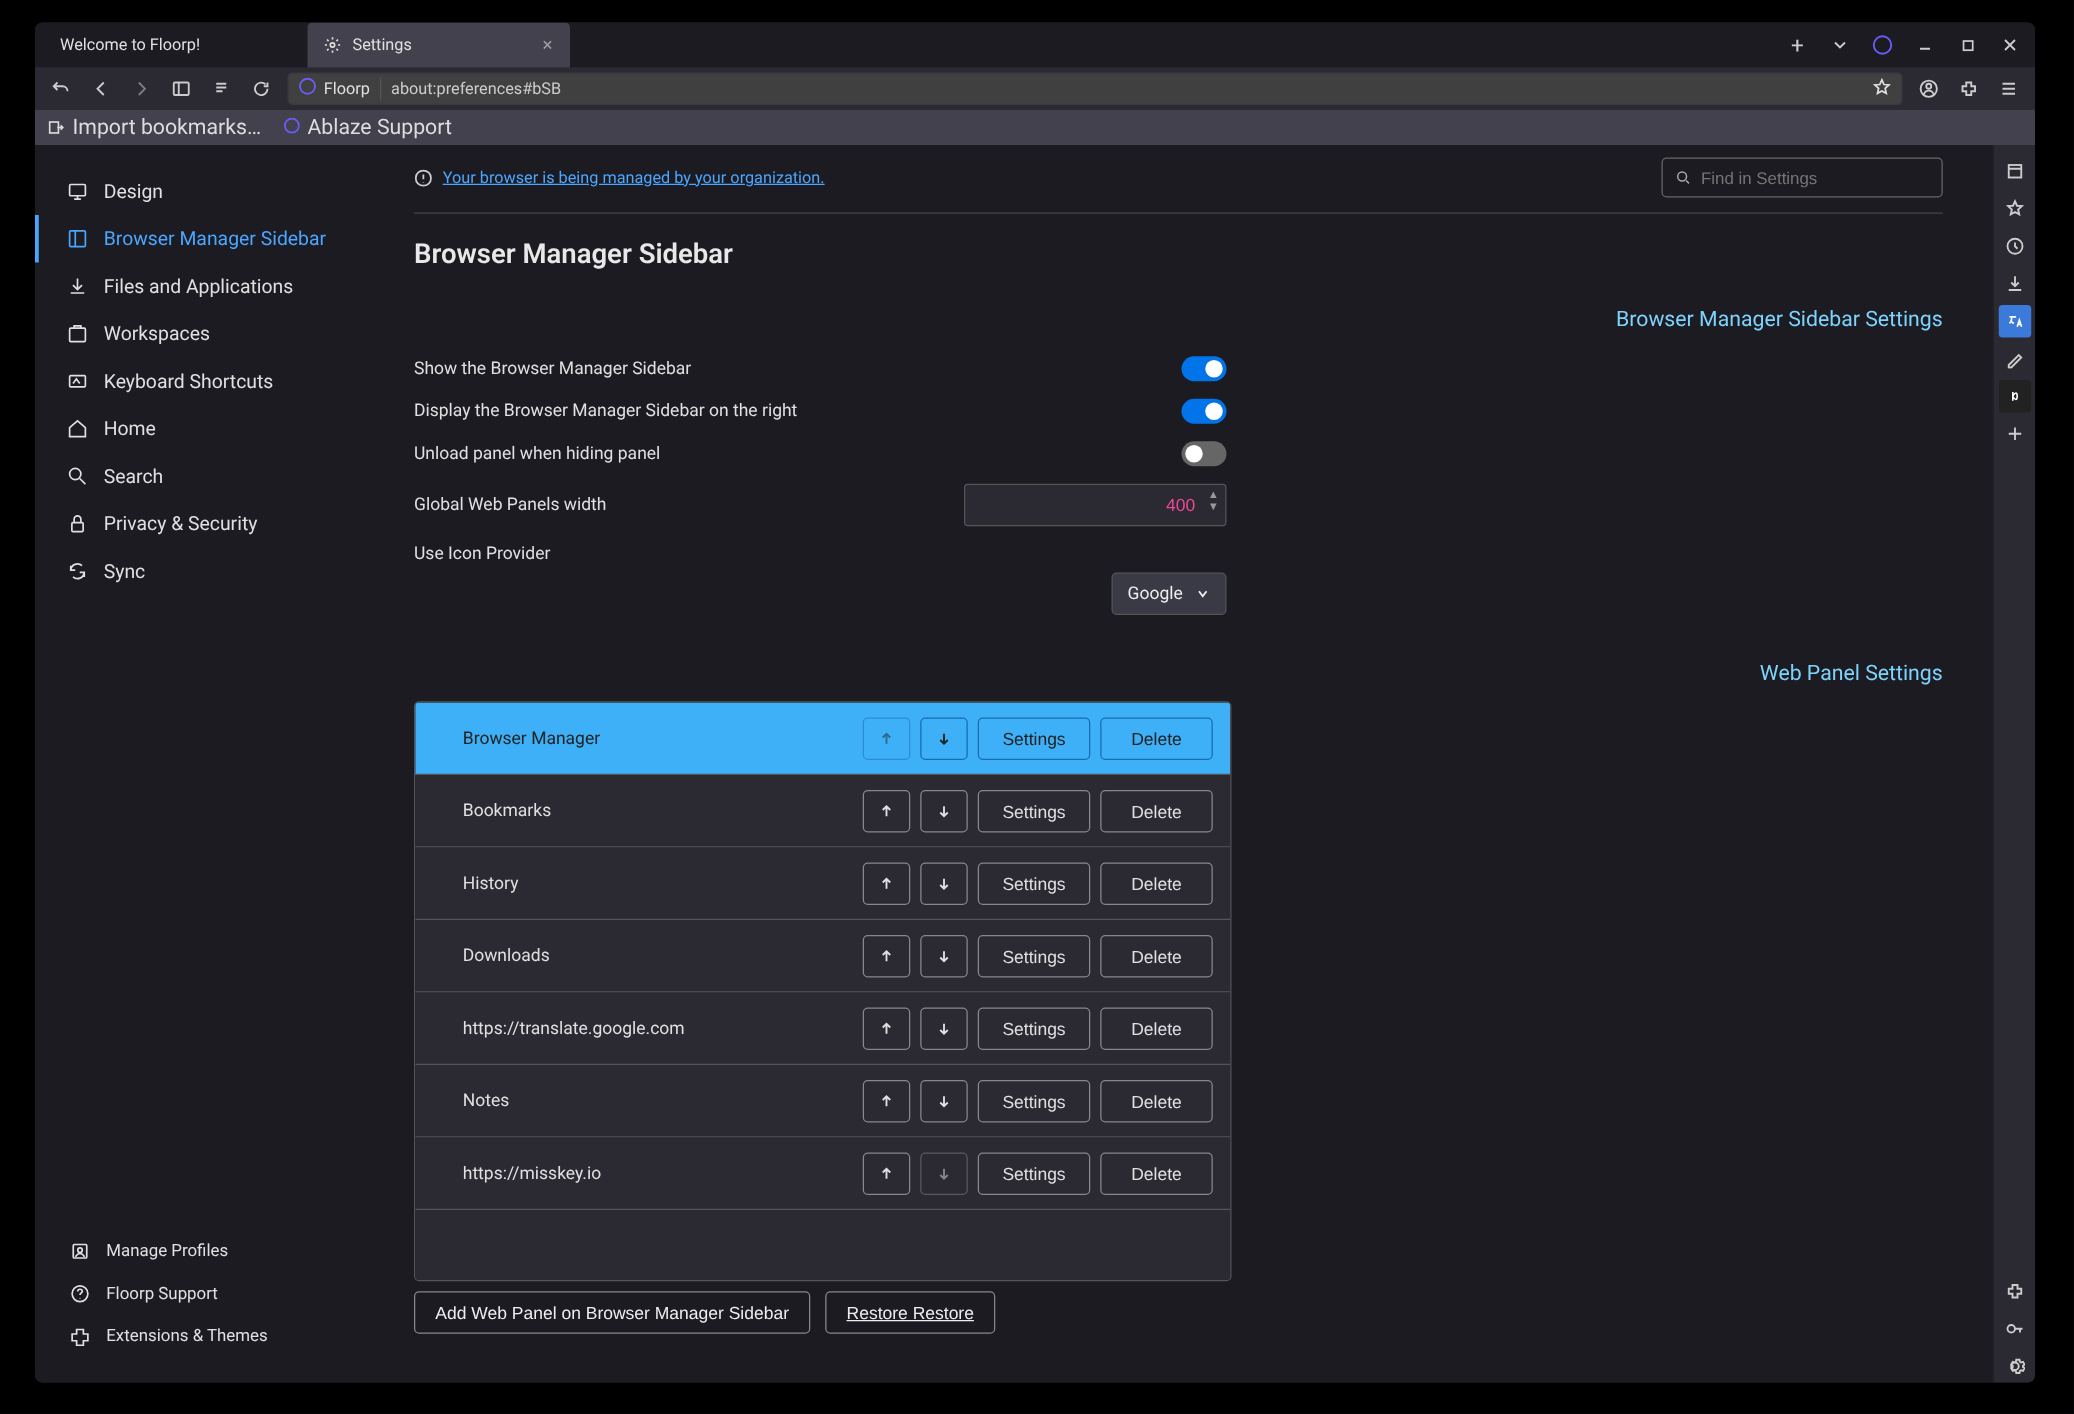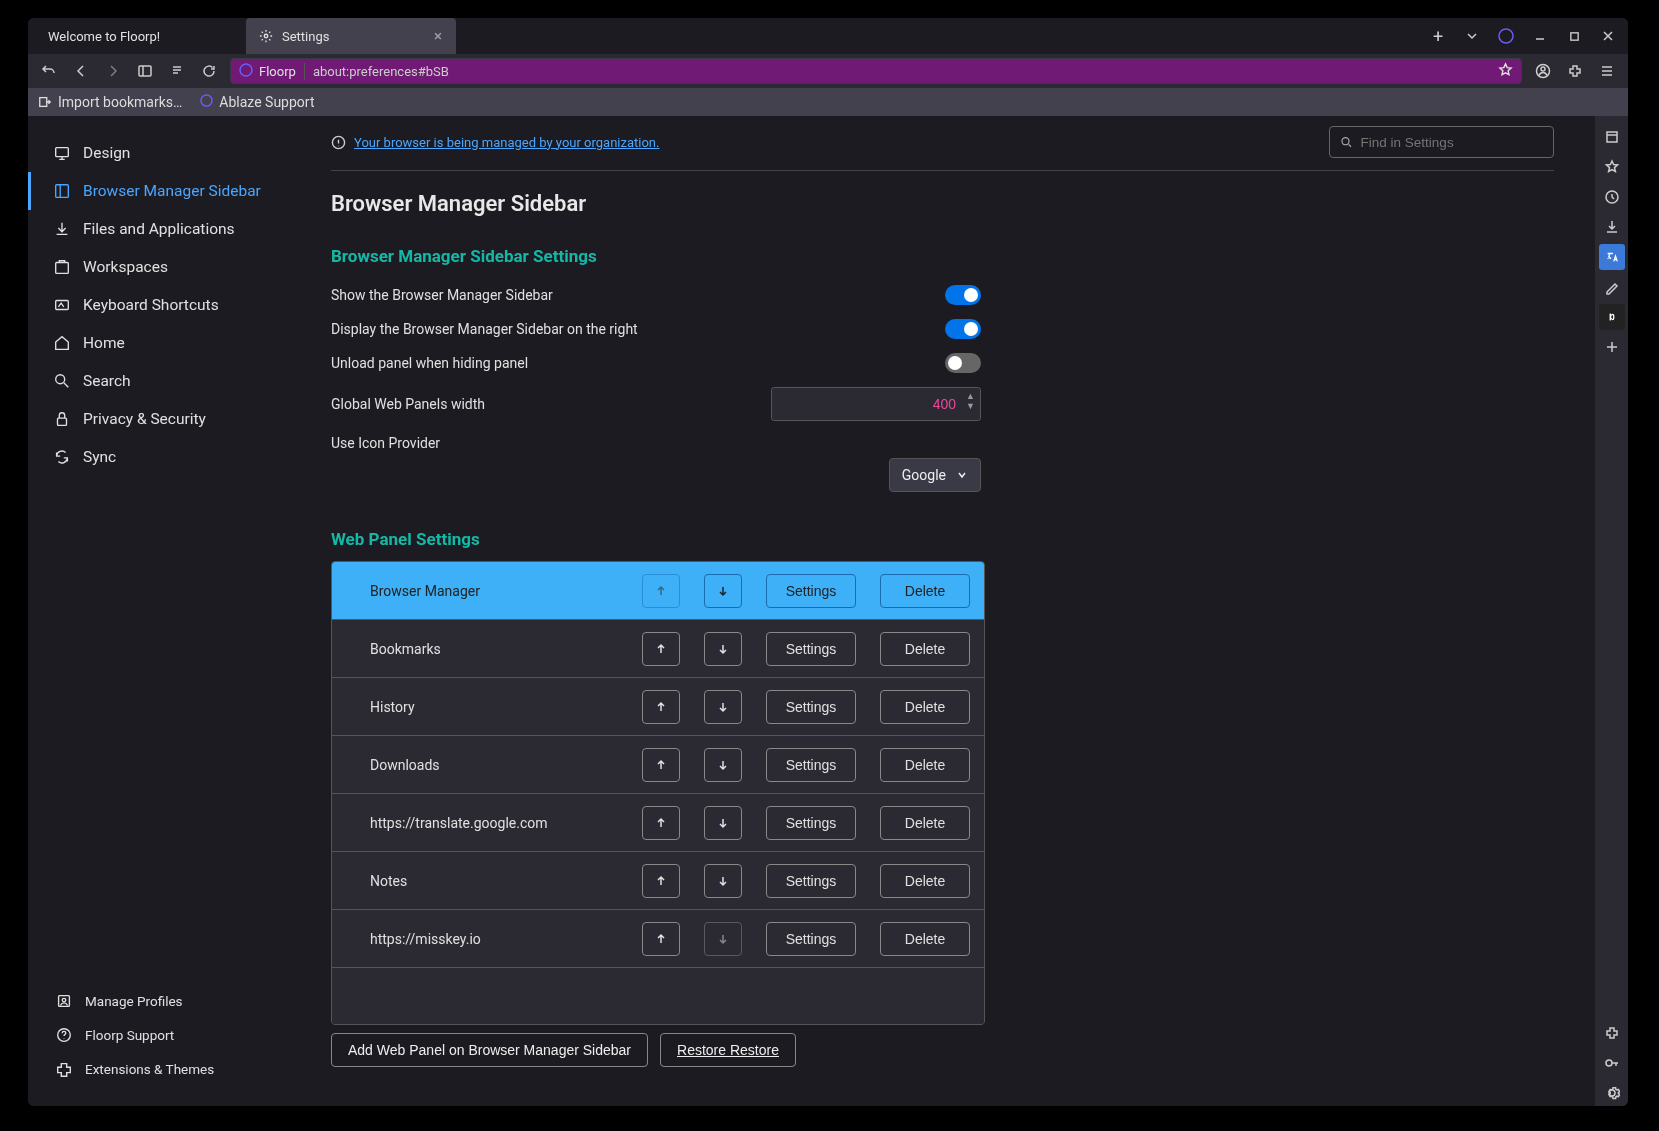--- a/index.html
+++ b/index.html
@@ -78,21 +78,21 @@
 }
 .nav-btn {
   width: 30px; height: 28px;
   display:flex; align-items:center; justify-content:center;
   color:#ccc;
   border-radius:4px;
 }
 .urlbar {
   flex: 1;
   height: 26px;
-  background: #701a75;
+  background: #404040;
   border-radius: 4px;
   display: flex;
   align-items: center;
   padding: 0 8px;
   gap: 8px;
   margin: 13px 4px;
   border: 1px solid #3a3946;
 }
 .url-identity {
   display:flex;align-items:center;gap:6px;
@@ -102,21 +102,21 @@
 .url-text { color:#ccc; font-size:13px; }
 .url-tail { margin-left:auto; display:flex; gap:6px; }
 
 
 .bookmarks-bar {
   height: 28px;
   background: #42414d;
   display:flex; align-items:center;
   padding:0 10px;
   gap:18px;
-  font-size:14px;
+  font-size:17px;
   color:#ddd;
 }
 .bm-item{display:flex;align-items:center;gap:6px; cursor:pointer;}
 
 
 .main-area {
   flex:1;
   display:flex;
   min-height:0;
   background:#1c1b22;
@@ -179,23 +179,24 @@
 .search-box input{background:transparent;border:none;outline:none;color:#ccc;font-size:13.5px;width:100%;}
 
 h1.page-title {
   font-size: 22px;
   font-weight:600;
   margin: 20px 0 30px 0;
   color:#e8e8e8;
 }
 h2.section-title {
   font-size: 17px;
-  font-weight:700;
+  font-weight:400;
   margin: 20px 0 12px 0;
-  color:#14b8a6;
+  color:#7dd3fc;
+  text-align:right;
 }
 .setting-row {
   display:flex;
   align-items:center;
   padding: 7px 0;
   font-size: 14px;
   max-width: 650px;
 }
 .setting-row .spacer{flex:1;}
 
@@ -237,21 +238,21 @@
   margin-bottom: 8px;
   max-width: 654px;
 }
 .panel-row {
   display:flex;align-items:center;
   height:58px;
   padding:0 14px 0 38px;
   background:#2b2a33;
   border-bottom:1px solid #555;
   font-size:14px;
-  gap:24px;
+  gap:8px;
 }
 .panel-row.selected{
   background:#3db0f7;
   color:#222;
 }
 .panel-row .panel-name{flex:1;}
 .panel-row .pbtn {
   height:34px;
   background:transparent;
   border:1px solid #888;

